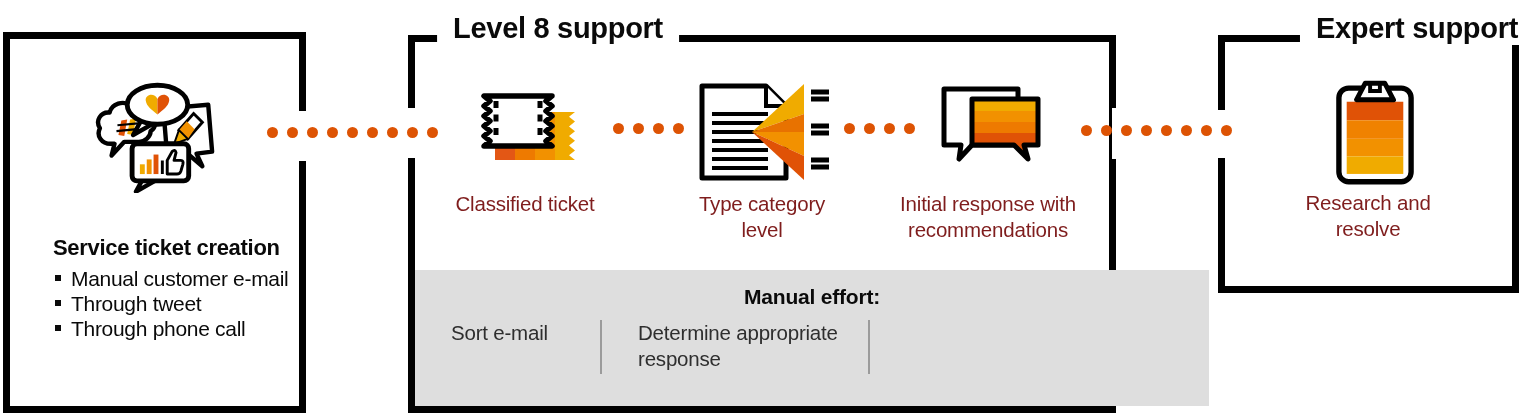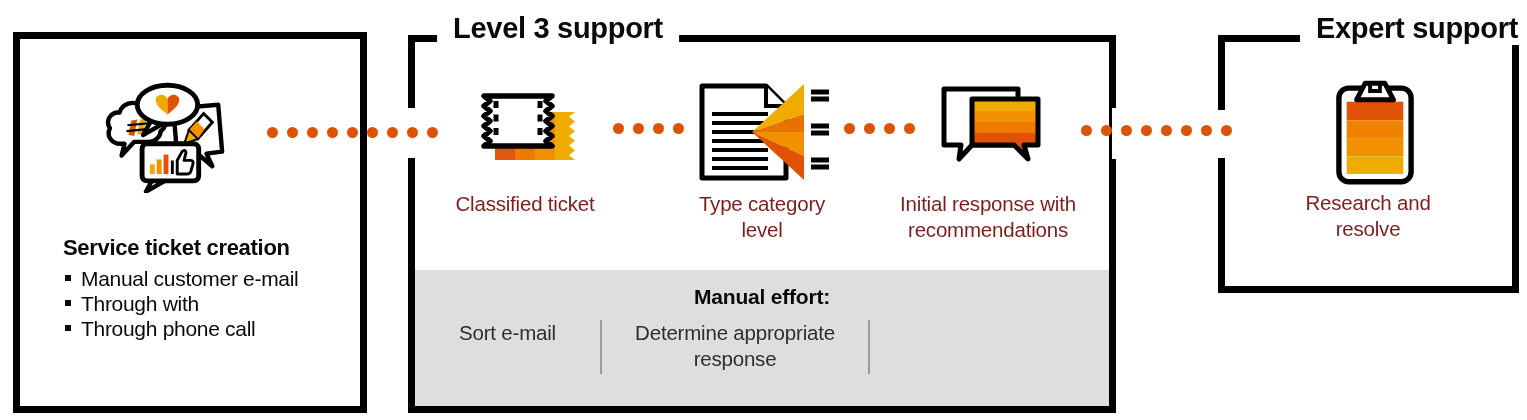--- a/index.html
+++ b/index.html
@@ -27,37 +27,37 @@
     position:absolute; left:43px; top:196px; font-size:22px; font-weight:800; letter-spacing:-0.3px;
   }
   .creation-bullets {
     position:absolute; left:44px; top:227px; width:238px; list-style:none;
     font-size:21px; line-height:25px; letter-spacing:-0.3px;
   }
   .creation-bullets li { position:relative; padding-left:17px; }
   .creation-bullets li::before {
     content:""; position:absolute; left:1px; top:9px; width:6px; height:6px; background:#0a0a0a;
   }
-  .panel { position:absolute; left:415px; top:270px; width:694px; height:136px; background:var(--panel); z-index:1; }
+  .panel { position:absolute; left:415px; top:270px; width:794px; height:136px; background:var(--panel); z-index:1; }
   .panel-title { text-align:center; margin-top:15px; font-size:21px; font-weight:800; letter-spacing:-0.2px; }
   .panel-row { display:flex; align-items:flex-start; margin-top:11px; }
-  .panel-cell { font-size:20.5px; line-height:26px; color:#2e2e2e; text-align:center; letter-spacing:-0.2px; }
+  .panel-cell { font-size:20.5px; line-height:26px; color:#2e2e2e; text-align:left; letter-spacing:-0.2px;padding-left:36px; }
   .cell-1 { width:185px; }
   .cell-2 { width:266px; }
   .cell-3 { flex:1; }
   .cell-2 span { display:inline-block; max-width:245px; }
   .cell-3 span { display:inline-block; max-width:197px; }
   .vdivider { width:2px; height:54px; background:var(--divider); flex:none; }
 </style>
 </head>
 <body>
 
 <div class="canvas">
 
-  <div class="box" style="left:13px; top:32px; width:354px; height:381px;">
+  <div class="box" style="left:3px; top:32px; width:303px; height:381px;">
 
     <svg class="icon" style="left:85px; top:40px;" width="122" height="114" viewBox="0 0 125 116">
 
       <path d="M70,30 L116,26 L120,74 L104,76 L110,89 L96,77 L74,79 Z" fill="#fff" stroke="var(--ink)" stroke-width="4.5" stroke-linejoin="round"></path>
       <path d="M101,35 L110,44 L95,61 L86,52 Z" fill="#fff" stroke="var(--ink)" stroke-width="3"></path>
       <path d="M94,43 L102,51 L95,61 L86,52 Z" fill="var(--orange-light)"></path>
       <path d="M86,52 L95,61 L81,66 Z" fill="var(--gold)" stroke="var(--ink)" stroke-width="2"></path>
 
       <path d="M16,66 C7,66 1,58 5,50 C0,42 6,33 15,34 C17,25 29,21 37,27 C45,21 57,26 57,35 C64,39 63,49 57,53 C57,59 51,64 45,64 L30,64 L17,78 L20,66 Z" fill="#fff" stroke="var(--ink)" stroke-width="4.5" stroke-linejoin="round"></path>
       <path d="M27,42 L33,41 L30,58 L24,57 Z" fill="var(--orange-dark)"></path>
@@ -73,27 +73,27 @@
       <rect x="38" y="66" width="58" height="38" rx="5" fill="#fff" stroke="var(--ink)" stroke-width="5"></rect>
       <rect x="46" y="87" width="5" height="10" fill="var(--gold)"></rect>
       <rect x="53" y="82" width="5" height="15" fill="var(--orange-light)"></rect>
       <rect x="60" y="77" width="5" height="20" fill="var(--orange-dark)"></rect>
       <path d="M69,97 V83 M74,97 V83 L79,74 Q82,71 83,75 L81,83 H88 Q91,83 90,87 L88,94 Q87,97 84,97 Z" fill="#fff" stroke="var(--ink)" stroke-width="3" stroke-linejoin="round"></path>
     </svg>
 
     <div class="creation-title">Service ticket creation</div>
     <ul class="creation-bullets">
       <li>Manual customer e-mail</li>
-      <li>Through with</li>
+      <li>Through tweet</li>
       <li>Through phone call</li>
     </ul>
   </div>
 
   <div class="box" style="left:408px; top:35px; width:708px; height:378px;"></div>
-  <div class="box-title" style="left:558px; top:11px;">Level 3 support</div>
+  <div class="box-title" style="left:558px; top:11px;">Level 8 support</div>
 
   <div class="box" style="left:1218px; top:35px; width:301px; height:258px;"></div>
   <div class="box-title" style="left:1417px; top:11px;">Expert support</div>
 
   <div class="gap-patch" style="left:294px; top:111px; width:14px; height:50px;"></div>
   <div class="gap-patch" style="left:405px; top:108px; width:14px; height:50px;"></div>
   <div class="gap-patch" style="left:1112px; top:108px; width:14px; height:51px;"></div>
   <div class="gap-patch" style="left:1215px; top:110px; width:14px; height:48px;"></div>
 
   <div class="dots" style="left:267px; top:127px;">

